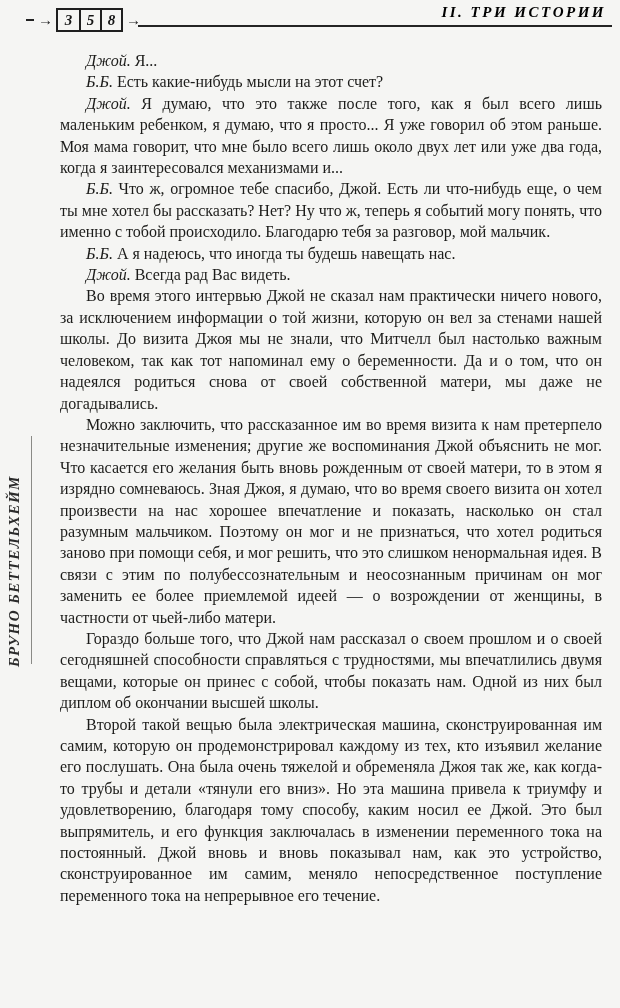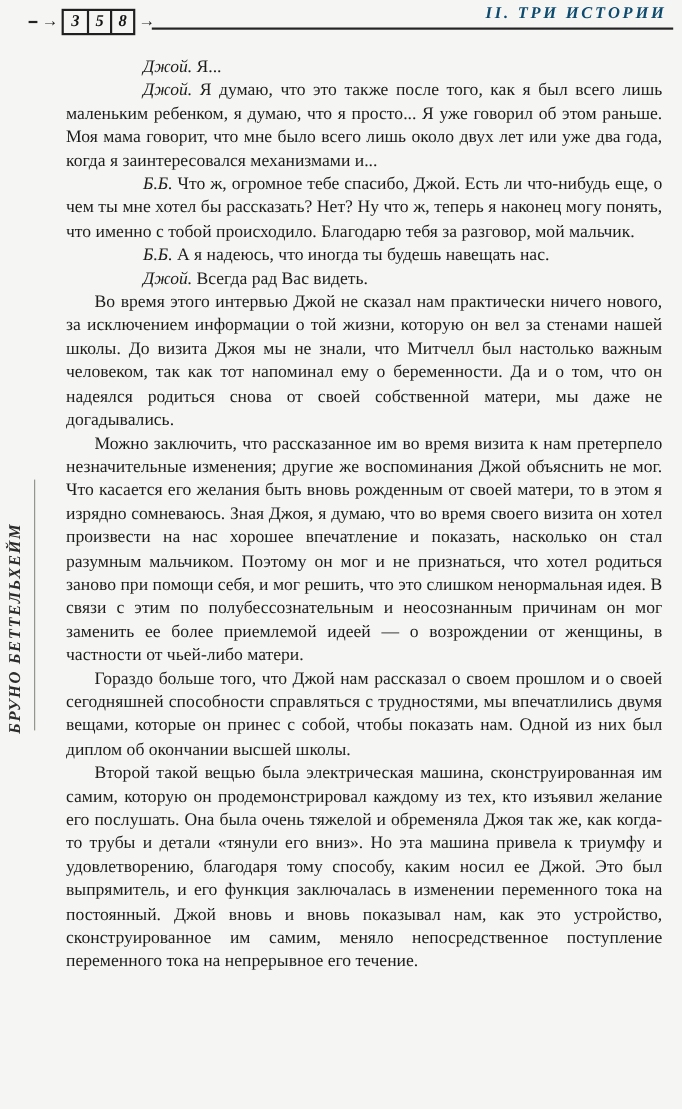--- a/index.html
+++ b/index.html
@@ -20,21 +20,21 @@
   .numbox { display:flex; border:2px solid #1f1f1f; background:#f5f5f3; }
   .digit {
     width:21px; height:20px; display:flex; align-items:center; justify-content:center;
     font-size:15px; font-weight:bold; font-style:italic; color:#161616;
   }
   .digit + .digit { border-left:2px solid #1f1f1f; }
   .rule { position:absolute; left:112px; right:0; top:19px; border-top:2px solid #242424; }
   .chapter {
     position:absolute; right:2px; top:-2px; padding:0 4px;
     font-style:italic; font-weight:bold; font-size:15px; letter-spacing:2.5px;
-    color:#0c4a6e; white-space:nowrap;
+    color:#000000; white-space:nowrap;
   }
 
   
   .author {
     position:absolute; left:6px; top:432px; height:235px;
     writing-mode:vertical-rl; transform:rotate(180deg);
     font-style:italic; font-size:15px; font-weight:bold; letter-spacing:1.5px;
     color:#2b2b2b; white-space:nowrap;
   }
   .author-line {
@@ -42,21 +42,21 @@
     border-left:1px solid #8a8a86;
   }
 
   
   .body-text {
     position:absolute; top:50px; left:60px; right:18px; bottom:10px;
     font-size:16px; line-height:21.4px; text-align:justify;
     hyphens:auto; -webkit-hyphens:auto;
   }
   .para { text-indent:26px; }
-  .speaker { font-style:italic;margin-left:44px; }
+  .speaker { font-style:italic; }
 </style>
 </head>
 <body>
 
 <div class="page">
 
   <header class="header">
     <div class="pagenum">
       <span class="tail"></span>
       <span class="arrow">→</span>
@@ -74,29 +74,33 @@
   <div class="author-line"></div>
   <div class="author">БРУНО БЕТТЕЛЬХЕЙМ</div>
 
   <main class="body-text">
 
     <p class="para">
       <i class="speaker">Джой.</i>
       <span>Я...</span>
     </p>
 
+    <p class="para">
+      <i class="speaker">Б.Б.</i>
+      <span>Есть какие-нибудь мысли на этот счет?</span>
+    </p>
 
     <p class="para">
       <i class="speaker">Джой.</i>
       <span>Я думаю, что это также после того, как я был всего лишь маленьким ребенком, я думаю, что я просто... Я уже говорил об этом раньше. Моя мама говорит, что мне было всего лишь около двух лет или уже два года, когда я заинтересовался механизмами и...</span>
     </p>
 
     <p class="para">
       <i class="speaker">Б.Б.</i>
-      <span>Что ж, огромное тебе спасибо, Джой. Есть ли что-нибудь еще, о чем ты мне хотел бы рассказать? Нет? Ну что ж, теперь я наконец могу понять, что именно с тобой происходило. Благодарю тебя за разговор, мой мальчик.</span>
+      <span>Что ж, огромное тебе спасибо, Джой. Есть ли что-нибудь еще, о чем ты мне хотел бы рассказать? Нет? Ну что ж, теперь я событий могу понять, что именно с тобой происходило. Благодарю тебя за разговор, мой мальчик.</span>
     </p>
 
     <p class="para">
       <i class="speaker">Б.Б.</i>
       <span>А я надеюсь, что иногда ты будешь навещать нас.</span>
     </p>
 
     <p class="para">
       <i class="speaker">Джой.</i>
       <span>Всегда рад Вас видеть.</span>

